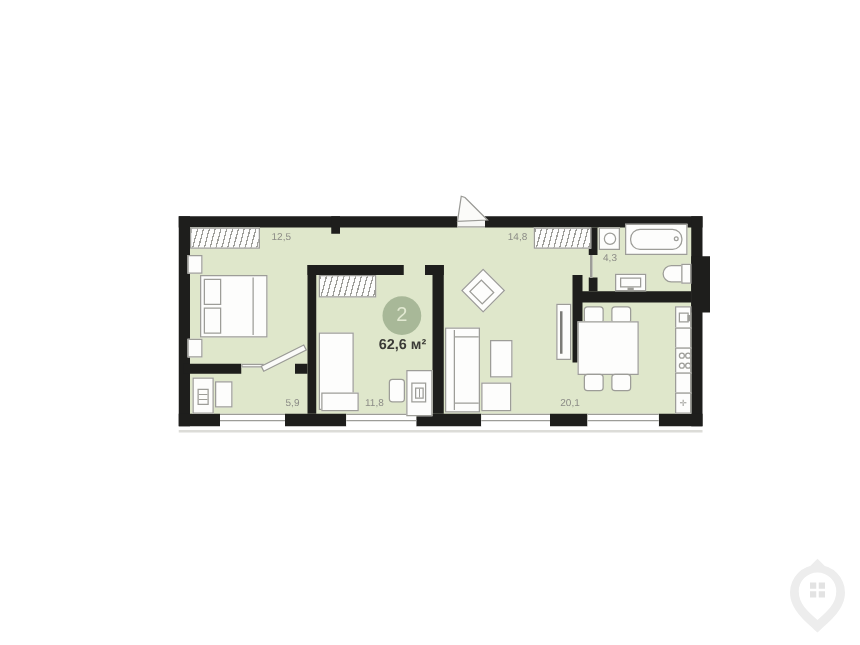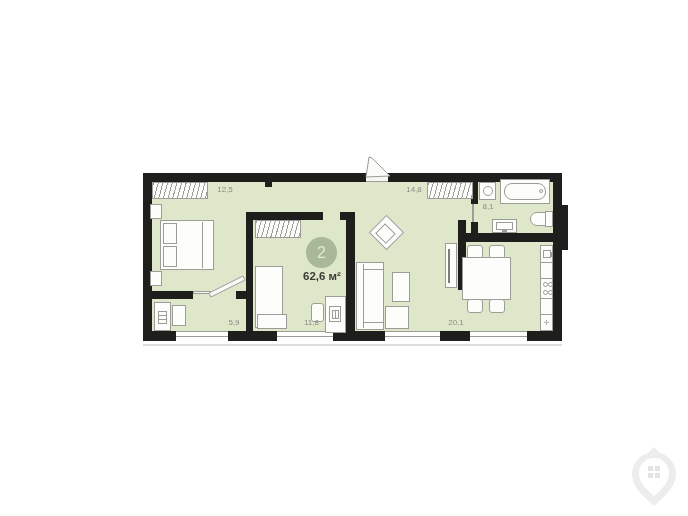--- a/index.html
+++ b/index.html
@@ -152,23 +152,23 @@
     <div class="ln" style="left:9px;top:10px;width:5px;height:3px;"></div>
   </div>
 
   <svg class="overlay" width="688" height="516" viewBox="0 0 688 516">
     <polygon points="366,177 369,157 372,158 390,176" fill="#fbfbf9" stroke="#9a9a96" stroke-width="1"></polygon>
     <polygon points="211,297 209,293 243,276 245,280" fill="#fbfbf9" stroke="#9a9a96" stroke-width="1"></polygon>
   </svg>
 
   <div class="lbl" style="left:225px;top:185px;">12,5</div>
   <div class="lbl" style="left:414px;top:185px;">14,8</div>
-  <div class="lbl" style="left:488px;top:202px;">8,1</div>
+  <div class="lbl" style="left:488px;top:202px;">4,3</div>
   <div class="lbl" style="left:234px;top:318px;">5,9</div>
-  <div class="lbl" style="left:288px;top:318px;padding-left:47px;">11,8</div>
+  <div class="lbl" style="left:276px;top:318px;padding-left:47px;">11,8</div>
   <div class="lbl" style="left:456px;top:318px;">20,1</div>
 
   <div class="badge-circle" style="left:306px;top:237px;width:31px;height:31px;">2</div>
   <div class="badge-area" style="left:322px;top:270px;">62,6 м²</div>
 
   <svg style="position:absolute;left:626px;top:444px;" width="56" height="64" viewBox="0 0 56 64">
     <path d="M28,3 L35,10 L28,17 L21,10 Z" fill="#ededed"></path>
     <path d="M28,62 C17,52 6,43 6,30 a22,22 0 1 1 44,0 C50,43 39,52 28,62 Z" fill="#ededed"></path>
     <path d="M28,52 C20,45 13,39 13,29 a15,15 0 1 1 30,0 C43,39 36,45 28,52 Z" fill="#ffffff"></path>
     <g fill="#e3e3e3">

